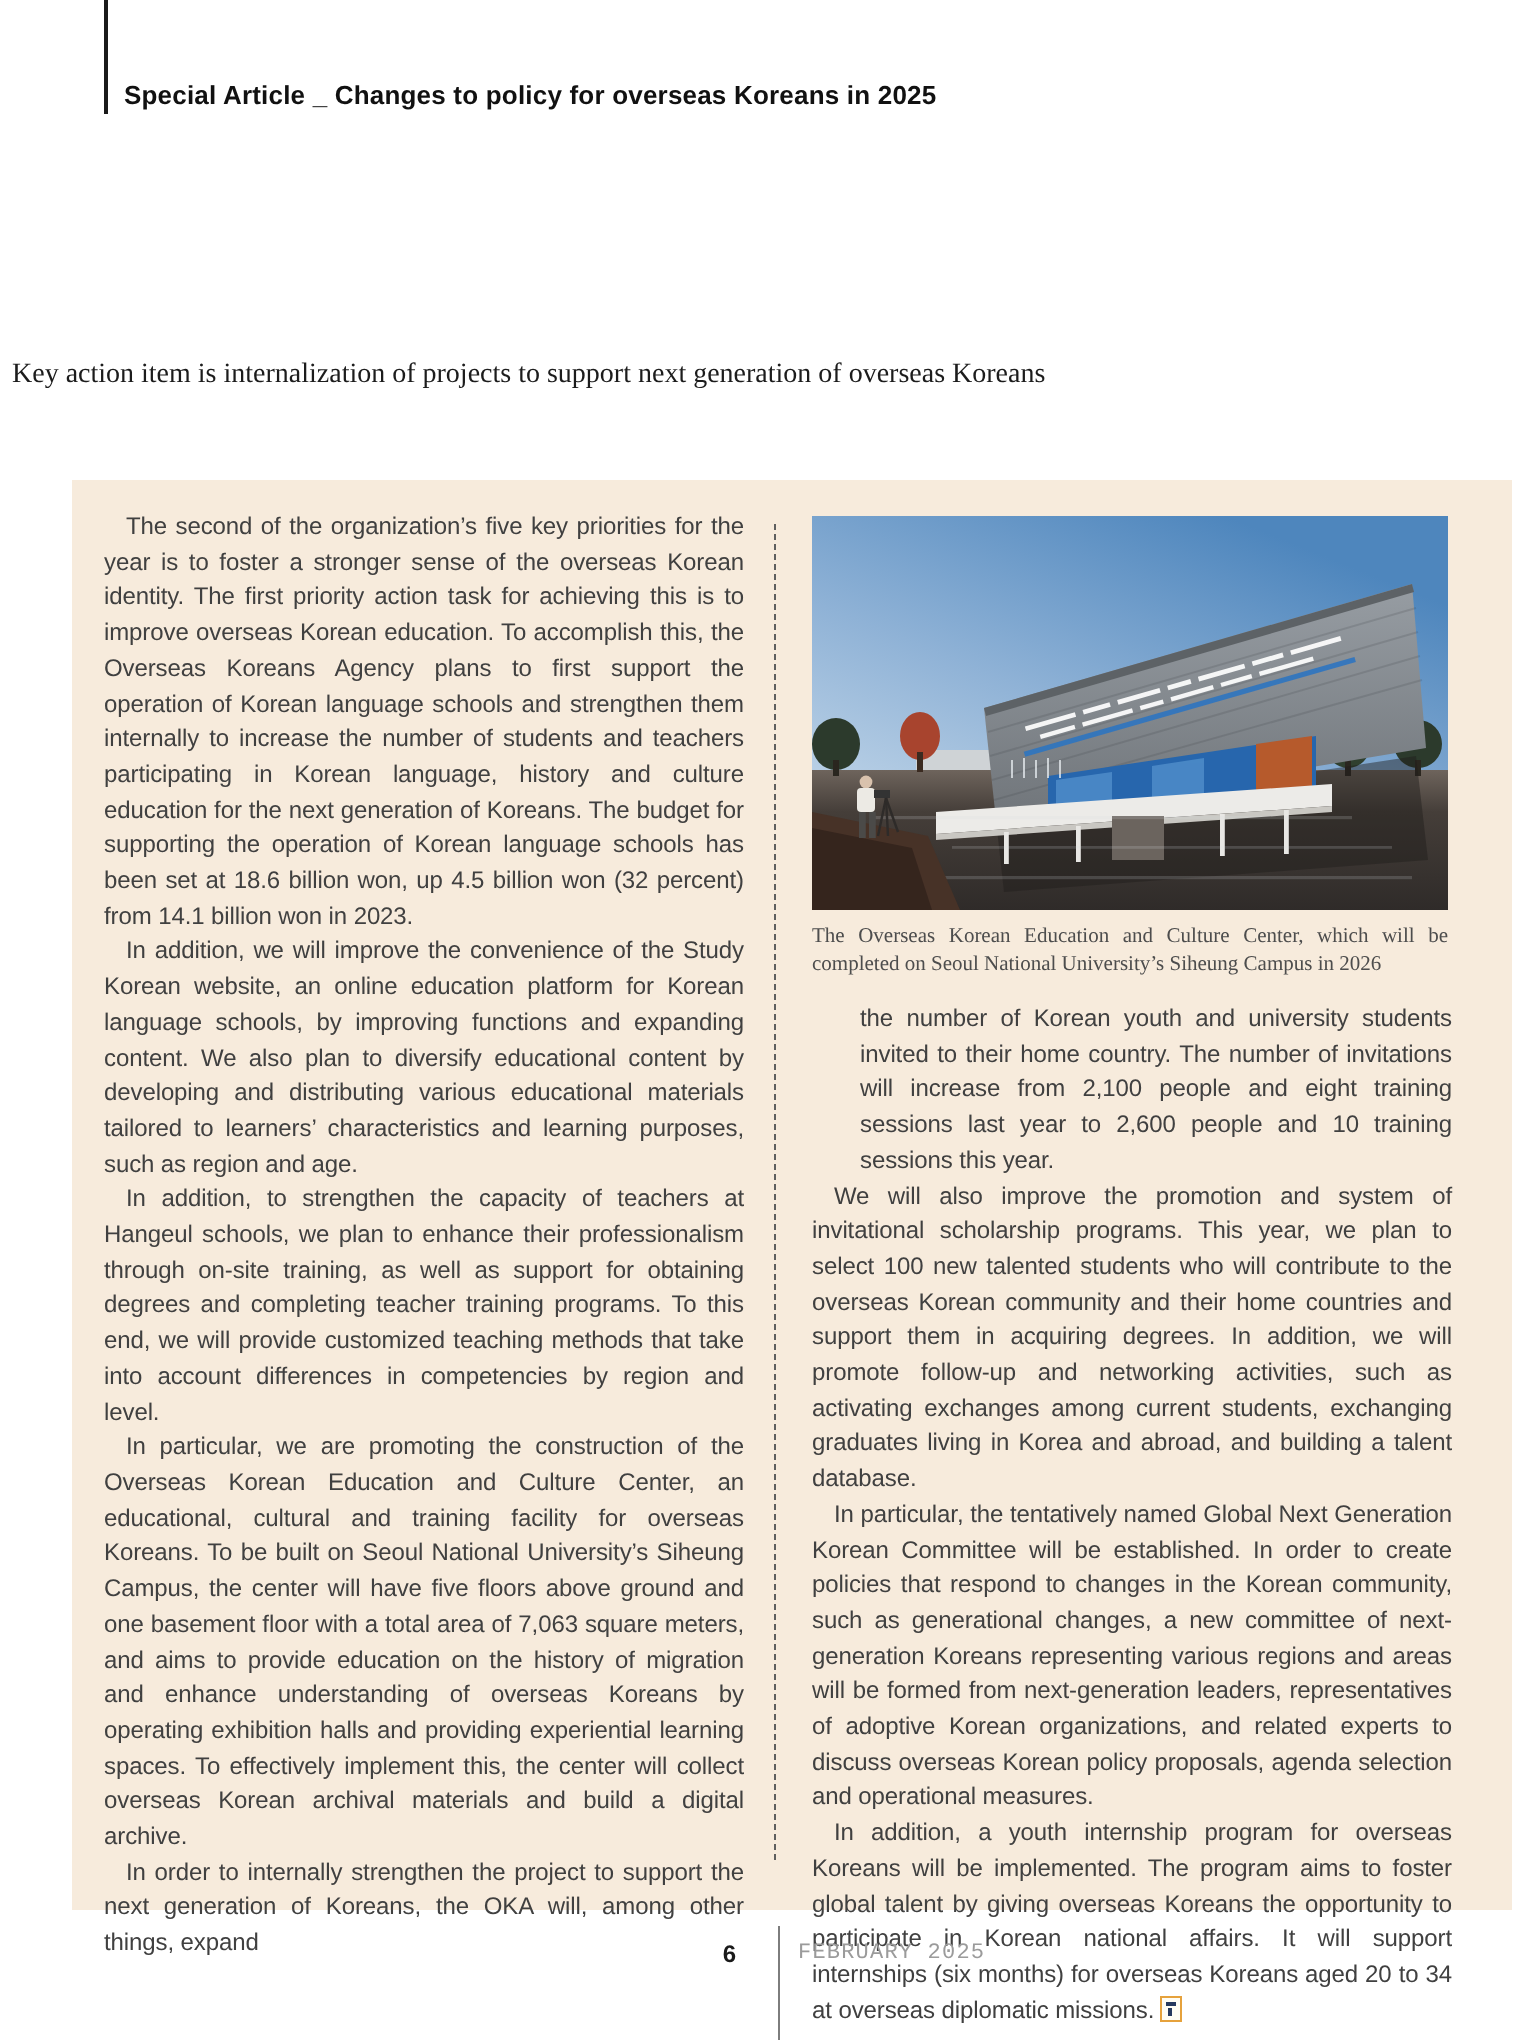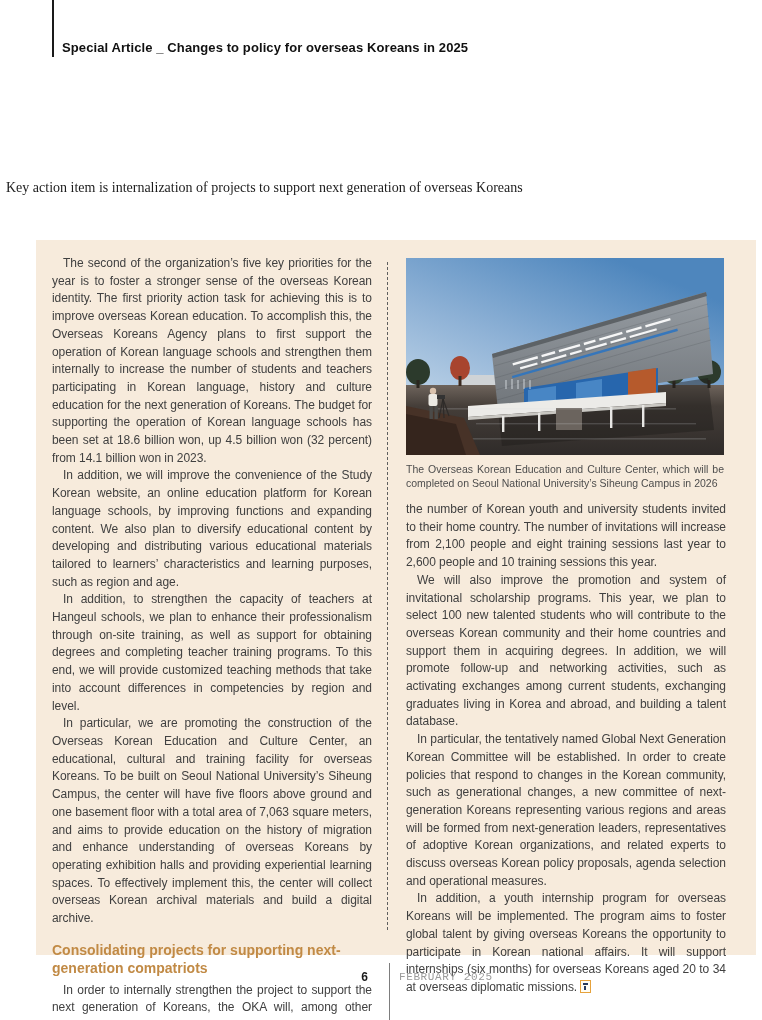--- a/index.html
+++ b/index.html
@@ -30,22 +30,22 @@
     border-left:1px dashed #5f5f5f;
   }
   .sec-heading{
     font-size:14px;font-weight:bold;color:#c18a45;line-height:18px;margin:0 0 5px 0;
   }
   .sec-heading.second{margin-top:13px;}
   .body-par{
     font-size:12px;line-height:17.7px;text-align:justify;margin:0;
     text-indent:11px;letter-spacing:-.05px;
   }
-  .body-par.no-indent{text-indent:0;}
-  .figure{margin:3px 0 0 0;width:318px;}
+  .body-par.no-indent{text-indent:0;margin-left:24px;}
+  .figure{margin:3px 0 0 0;width:318px;font-family:Liberation Serif, serif;}
   .photo{display:block;width:318px;height:197px;}
   .caption{
     font-size:10.5px;line-height:14px;color:#4d4d4d;text-align:justify;
     margin:7px 0 11px 0;
   }
   .end-mark{
     display:inline-block;width:9px;height:11px;border:1px solid #e6a23c;background:#fffdf4;
     vertical-align:-2px;margin-left:3px;position:relative;
   }
   .end-mark i{position:absolute;background:#273a5e;}
@@ -70,21 +70,20 @@
 
   <div class="subtitle">Key action item is internalization of projects to support next generation of overseas Koreans</div>
 
   <div class="panel">
 
     <div class="col col-left">
       <p class="body-par">The second of the organization’s five key priorities for the year is to foster a stronger sense of the overseas Korean identity. The first priority action task for achieving this is to improve overseas Korean education. To accomplish this, the Overseas Koreans Agency plans to first support the operation of Korean language schools and strengthen them internally to increase the number of students and teachers participating in Korean language, history and culture education for the next generation of Koreans. The budget for supporting the operation of Korean language schools has been set at 18.6 billion won, up 4.5 billion won (32 percent) from 14.1 billion won in 2023.</p>
       <p class="body-par">In addition, we will improve the convenience of the Study Korean website, an online education platform for Korean language schools, by improving functions and expanding content. We also plan to diversify educational content by developing and distributing various educational materials tailored to learners’ characteristics and learning purposes, such as region and age.</p>
       <p class="body-par">In addition, to strengthen the capacity of teachers at Hangeul schools, we plan to enhance their professionalism through on-site training, as well as support for obtaining degrees and completing teacher training programs. To this end, we will provide customized teaching methods that take into account differences in competencies by region and level.</p>
       <p class="body-par">In particular, we are promoting the construction of the Overseas Korean Education and Culture Center, an educational, cultural and training facility for overseas Koreans. To be built on Seoul National University’s Siheung Campus, the center will have five floors above ground and one basement floor with a total area of 7,063 square meters, and aims to provide education on the history of migration and enhance understanding of overseas Koreans by operating exhibition halls and providing experiential learning spaces. To effectively implement this, the center will collect overseas Korean archival materials and build a digital archive.</p>
-      <h2 class="sec-heading second">Consolidating projects for supporting next-generation compatriots</h2>
       <p class="body-par">In order to internally strengthen the project to support the next generation of Koreans, the OKA will, among other things, expand</p>
     </div>
 
     <div class="col-divider"></div>
 
     <div class="col col-right">
       <figure class="figure">
         <svg class="photo" viewBox="0 0 318 197" xmlns="http://www.w3.org/2000/svg" aria-hidden="true">
           <defs>
             <linearGradient id="sky" x1="0" y1="1" x2="0.65" y2="0">

